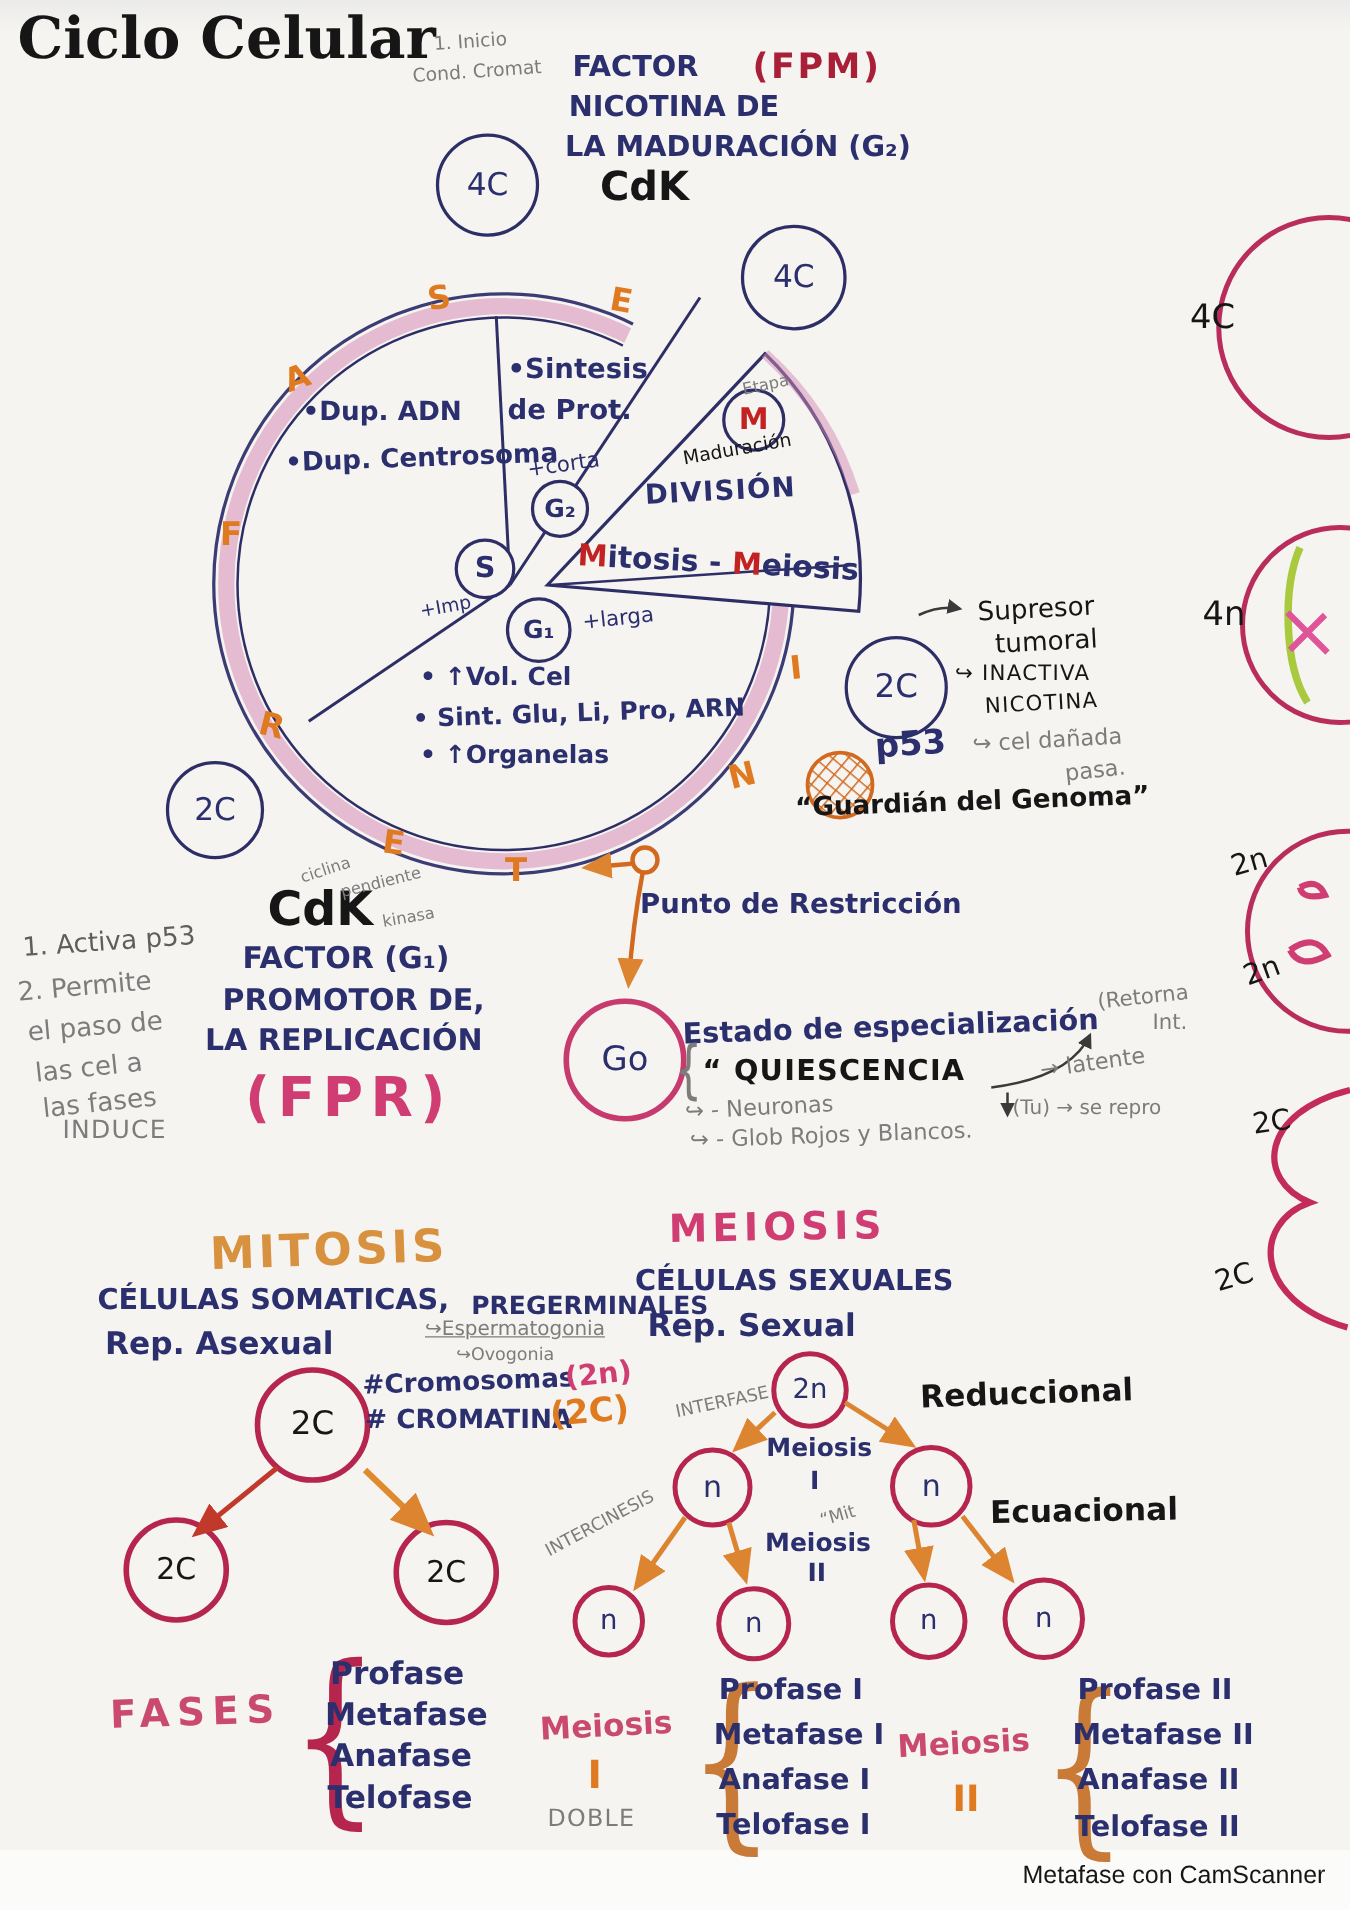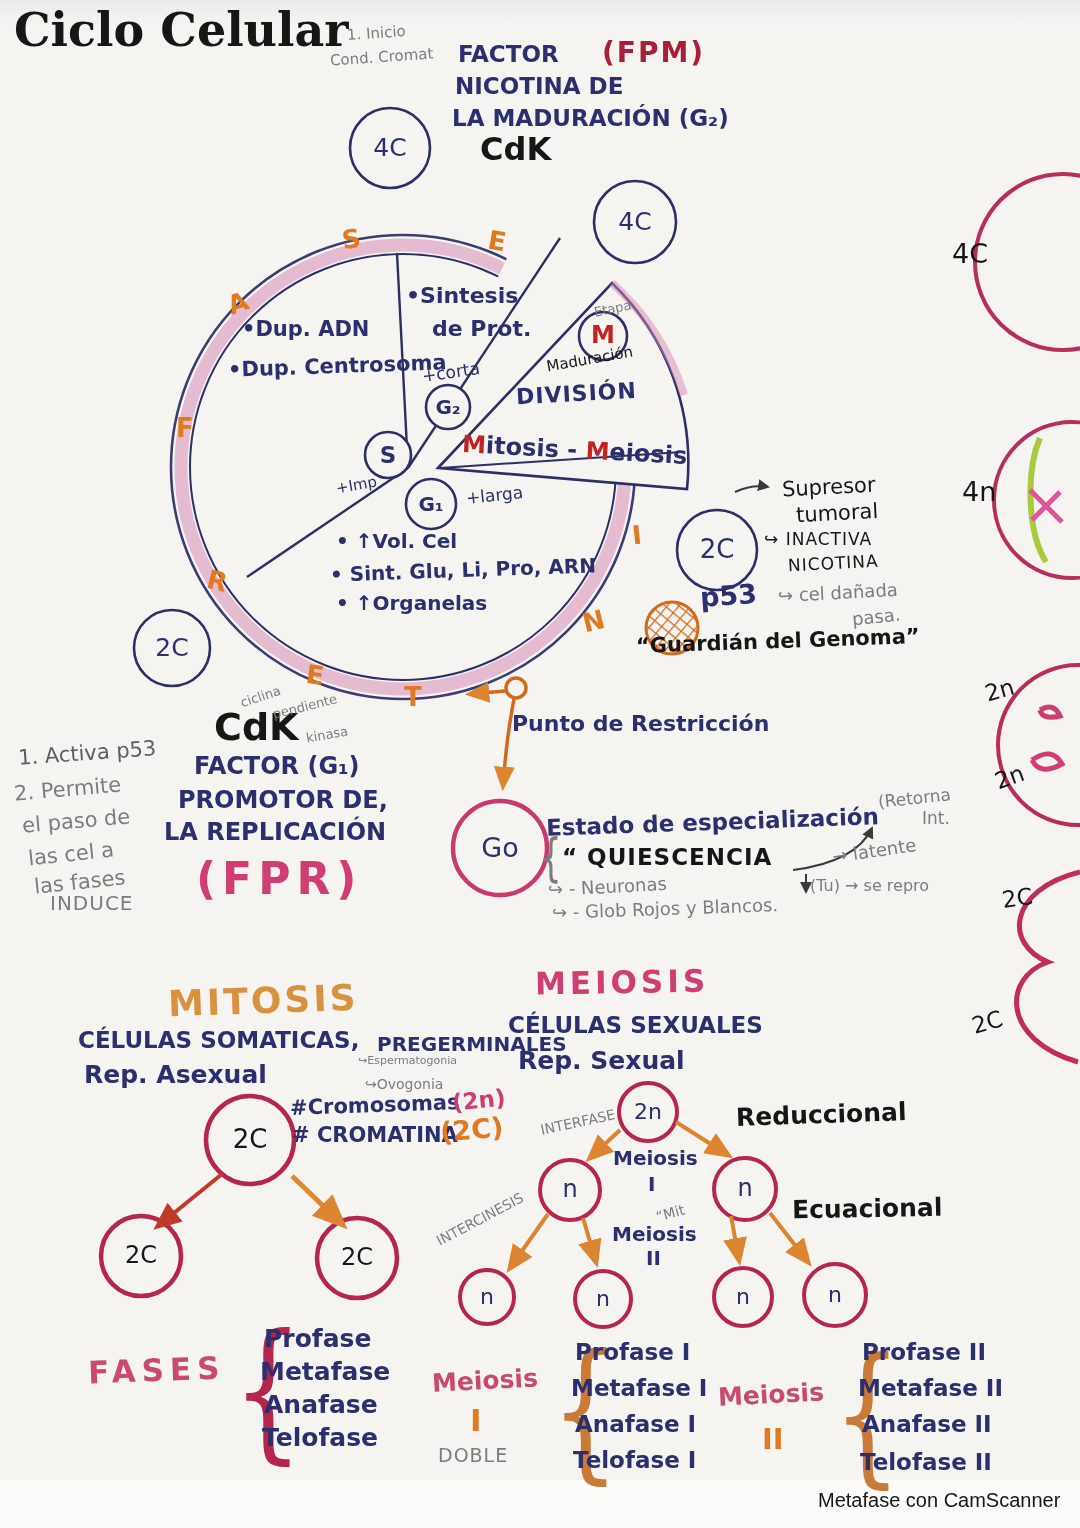--- a/index.html
+++ b/index.html
@@ -153,21 +153,21 @@
 <div class="t orange b" style="left:404px;top:684px;font-size:26px;">T</div>
 <div class="t orange b" style="left:583px;top:608px;font-size:26px;transform:rotate(-14deg);">N</div>
 <div class="t orange b" style="left:632px;top:522px;font-size:26px;transform:rotate(-6deg);">I</div>
 
 <div class="t navy b" style="left:242px;top:318px;font-size:21px;">•Dup. ADN</div>
 <div class="t navy b" style="left:228px;top:355px;font-size:21px;transform:rotate(-2deg);">•Dup. Centrosoma</div>
 <div class="t navy b" style="left:388px;top:455px;font-size:23px;transform:translate(-50%,-50%);">S</div>
 <div class="t navy" style="left:336px;top:478px;font-size:15px;transform:rotate(-10deg);">+Imp</div>
 
 <div class="t navy b" style="left:406px;top:284px;font-size:22px;text-align:right;">•Sintesis</div>
-<div class="t navy b" style="left:406px;top:317px;font-size:22px;margin-left:26px;">de Prot.</div>
+<div class="t navy b" style="left:406px;top:317px;font-size:22px;">de Prot.</div>
 <div class="t navy" style="left:422px;top:364px;font-size:17px;transform:rotate(-8deg);">+corta</div>
 <div class="t navy b" style="left:448px;top:407px;font-size:20px;transform:translate(-50%,-50%);">G₂</div>
 
 <div class="t navy b" style="left:431px;top:504px;font-size:20px;transform:translate(-50%,-50%);">G₁</div>
 <div class="t navy" style="left:466px;top:487px;font-size:17px;transform:rotate(-6deg);">+larga</div>
 <div class="t navy b" style="left:336px;top:531px;font-size:20px;">• ↑Vol. Cel</div>
 <div class="t navy b" style="left:330px;top:560px;font-size:20px;transform:rotate(-2deg);">• Sint. Glu, Li, Pro, ARN</div>
 <div class="t navy b" style="left:336px;top:593px;font-size:20px;">• ↑Organelas</div>
 
 <div class="t pencil" style="left:594px;top:302px;font-size:13px;transform:rotate(-12deg);">Etapa</div>
@@ -218,21 +218,21 @@
 <div class="t black" style="left:952px;top:240px;font-size:27px;">4C</div>
 <div class="t black" style="left:962px;top:478px;font-size:27px;">4n</div>
 <div class="t black" style="left:985px;top:678px;font-size:23px;transform:rotate(-16deg);">2n</div>
 <div class="t black" style="left:995px;top:765px;font-size:23px;transform:rotate(-20deg);">2n</div>
 <div class="t black" style="left:1002px;top:886px;font-size:23px;transform:rotate(-8deg);">2C</div>
 <div class="t black" style="left:972px;top:1010px;font-size:23px;transform:rotate(-16deg);">2C</div>
 
 <div class="t sand b" style="left:168px;top:982px;font-size:36px;letter-spacing:3px;transform:rotate(-2deg);">MITOSIS</div>
 <div class="t navy b" style="left:78px;top:1028px;font-size:23px;">CÉLULAS SOMATICAS,</div>
 <div class="t navy b" style="left:377px;top:1034px;font-size:20px;">PREGERMINALES</div>
-<div class="t pencil" style="left:358px;top:1055px;font-size:11px;">↪Espermatogonia</div>
+<div class="t pencil" style="left:340px;top:1055px;font-size:16px;text-decoration:underline;">↪Espermatogonia</div>
 <div class="t pencil" style="left:365px;top:1077px;font-size:14px;">↪Ovogonia</div>
 <div class="t navy b" style="left:84px;top:1062px;font-size:25px;">Rep. Asexual</div>
 <div class="t navy b" style="left:290px;top:1094px;font-size:21px;transform:rotate(-2deg);">#Cromosomas</div>
 <div class="t pinkc b" style="left:452px;top:1088px;font-size:23px;transform:rotate(-6deg);">(2n)</div>
 <div class="t navy b" style="left:292px;top:1124px;font-size:21px;"># CROMATINA</div>
 <div class="t orange b" style="left:440px;top:1116px;font-size:27px;transform:rotate(-5deg);">(2C)</div>
 <div class="t black" style="left:250px;top:1140px;font-size:26px;transform:translate(-50%,-50%);">2C</div>
 <div class="t black" style="left:141px;top:1256px;font-size:24px;transform:translate(-50%,-50%);">2C</div>
 <div class="t black" style="left:357px;top:1258px;font-size:24px;transform:translate(-50%,-50%);">2C</div>
 

